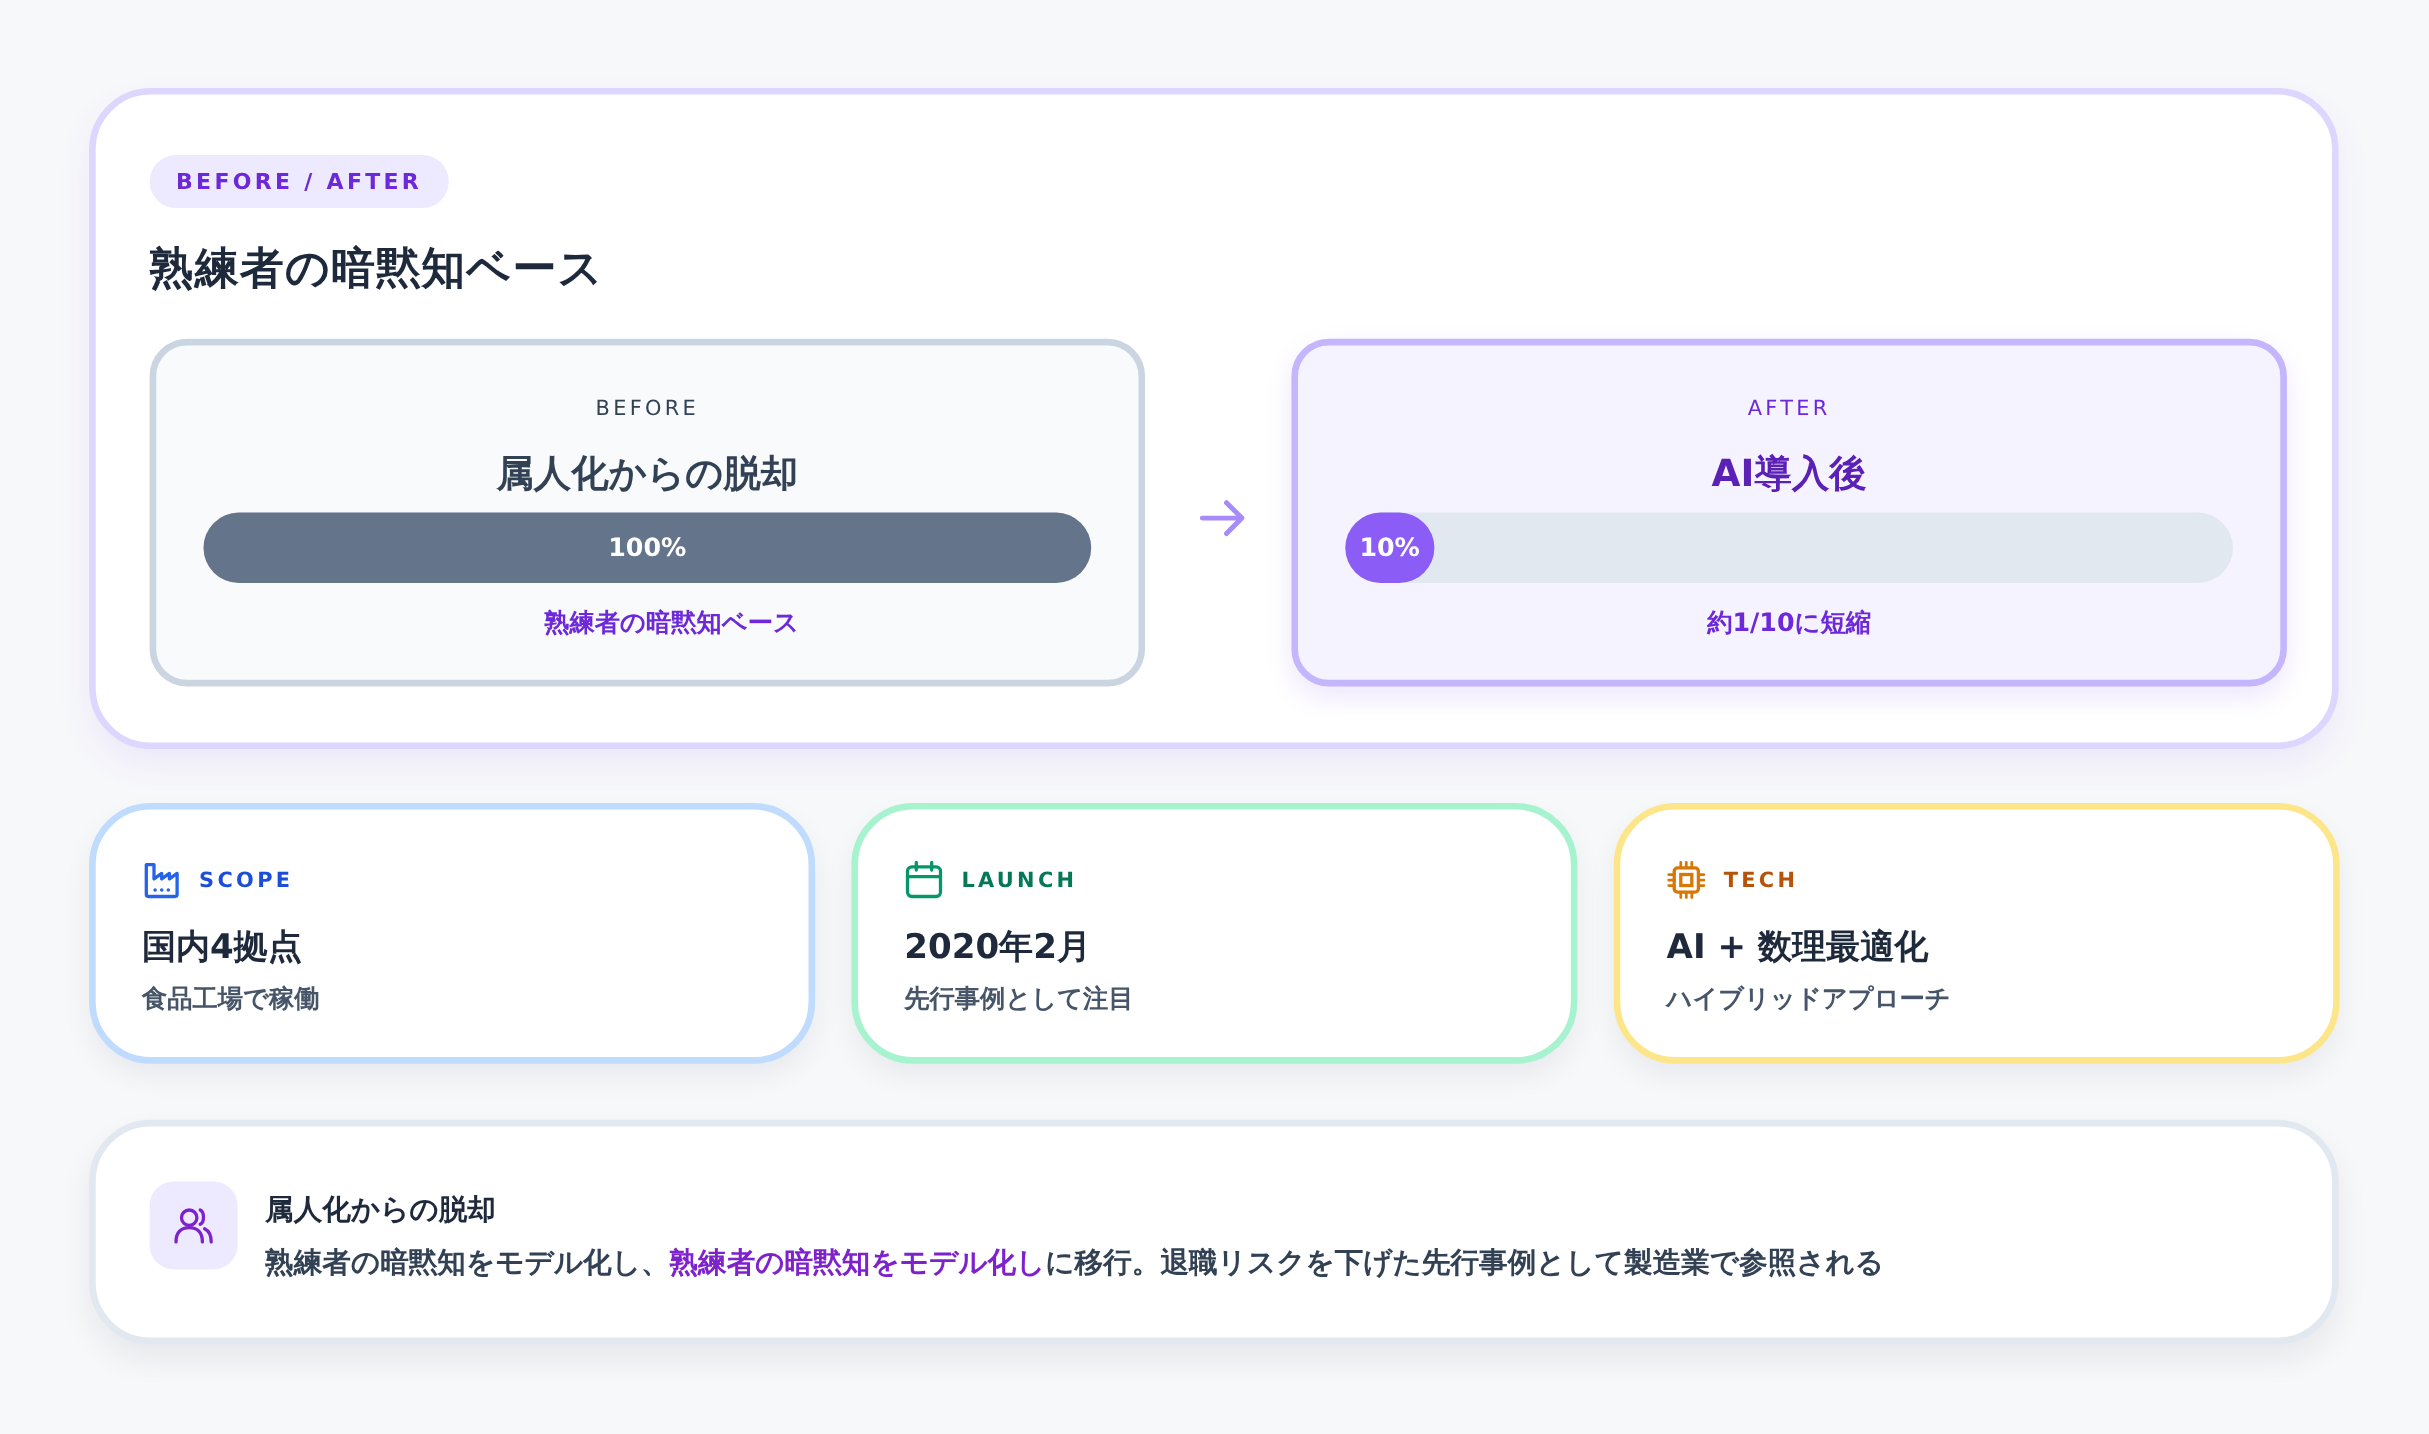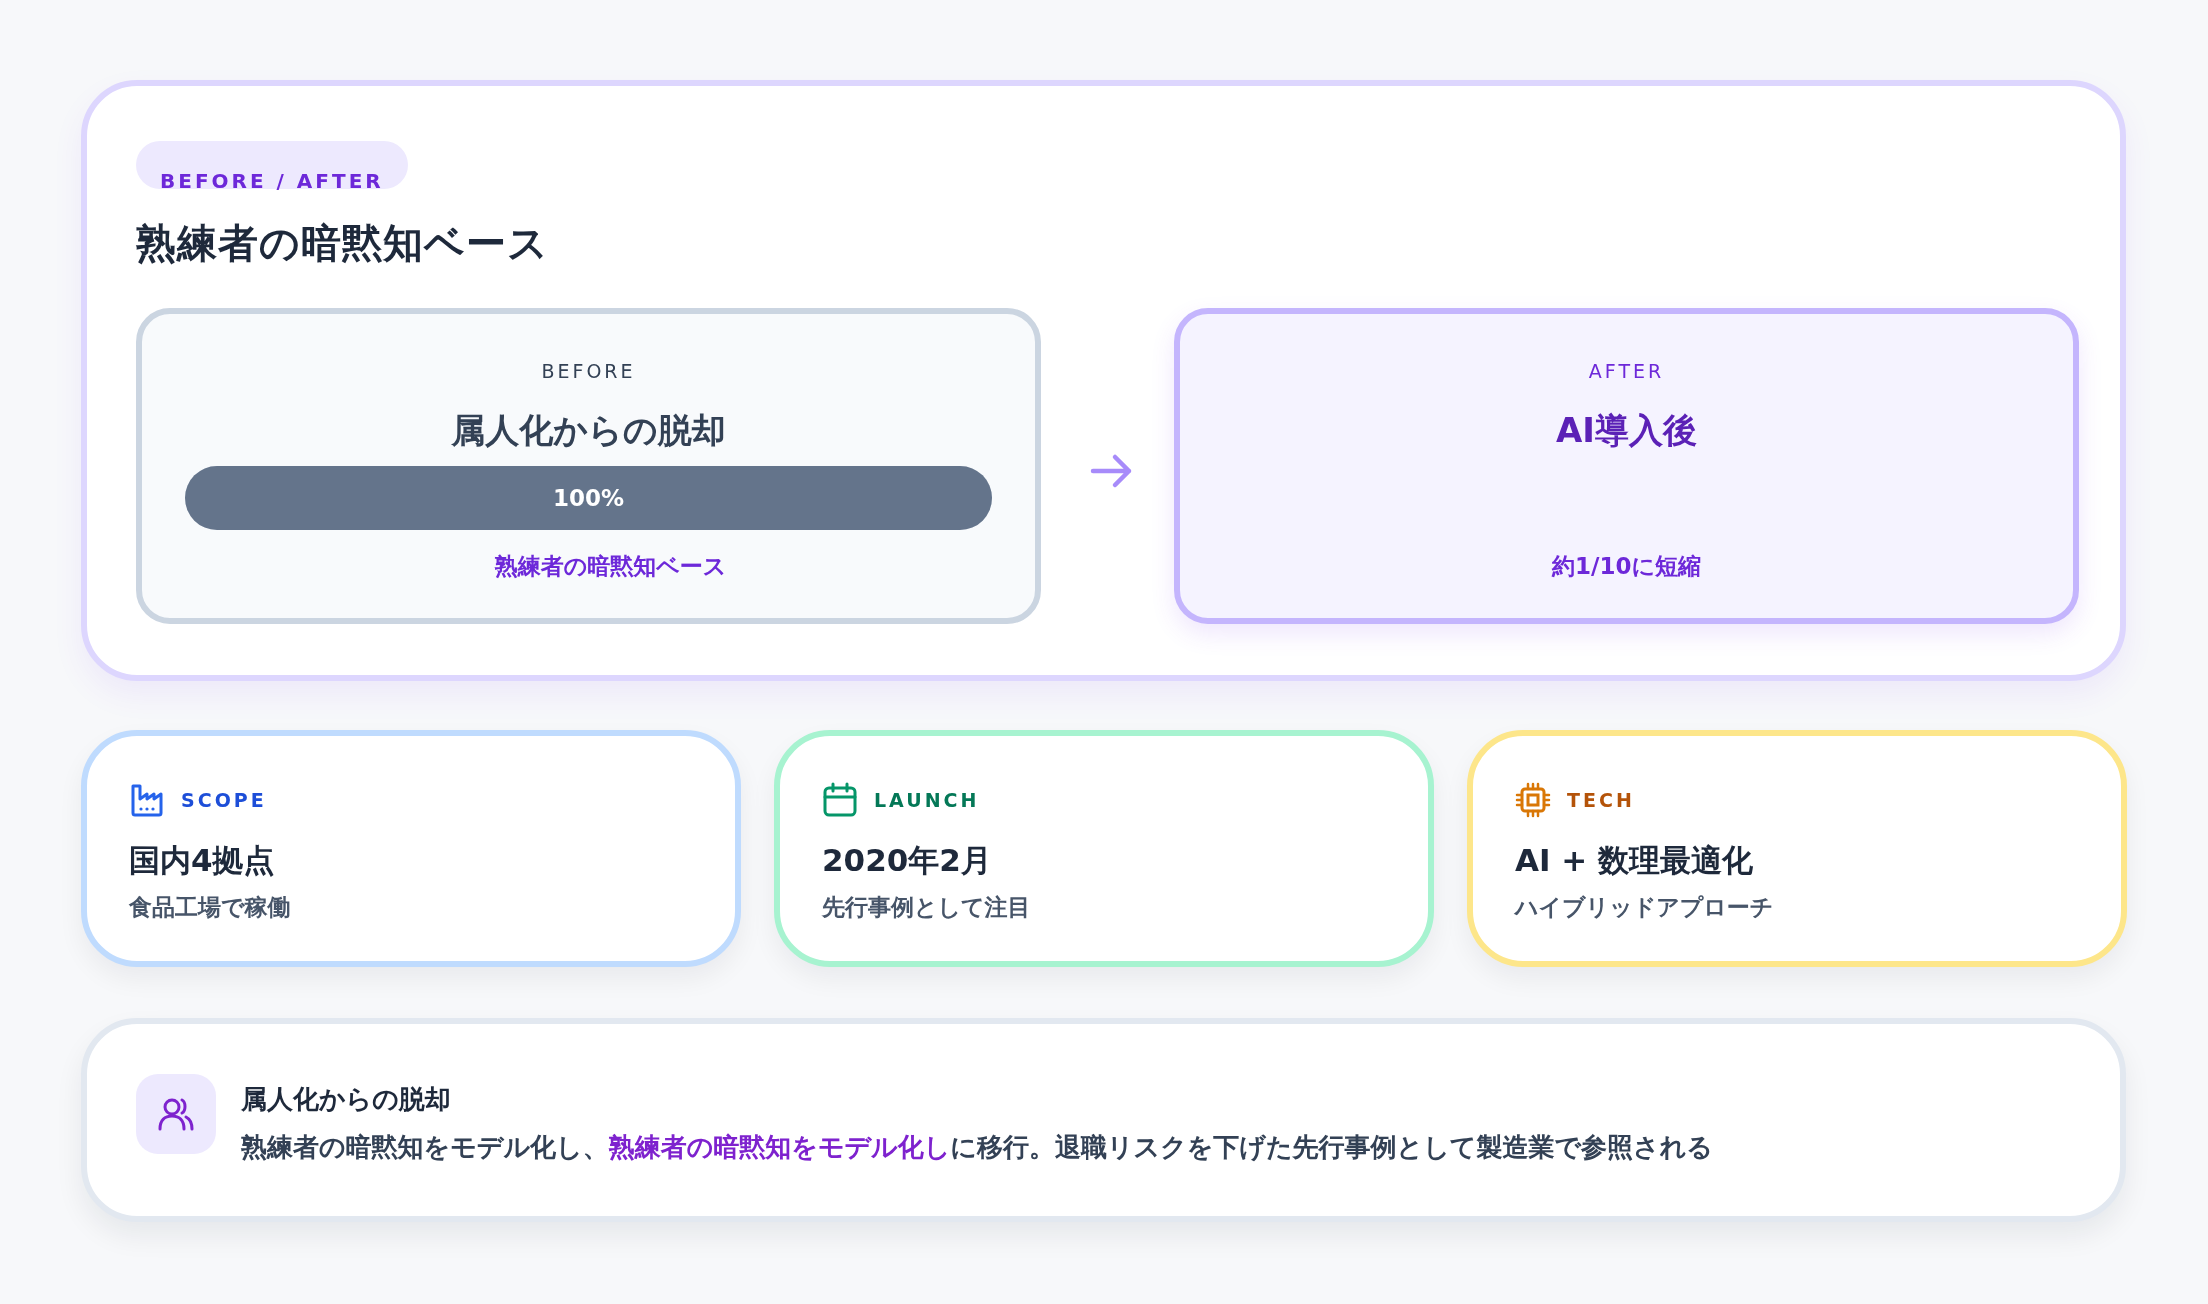--- a/index.html
+++ b/index.html
@@ -5,21 +5,21 @@
   * { box-sizing: border-box; margin: 0; padding: 0; }
   html, body { width: 2208px; height: 1304px; background: #f7f8fa; font-family: "DejaVu Sans", "Liberation Sans", sans-serif; overflow: hidden; }
   body { position: relative; }
 
   .hero {
     position: absolute; left: 81px; top: 80px; width: 2045px; height: 601px;
     background: #ffffff; border: 6px solid #ddd6fe; border-radius: 56px;
     box-shadow: 0 14px 30px rgba(124, 58, 237, 0.08);
   }
   .badge {
-    position: absolute; left: 49px; top: 55px; height: 48px; padding: 16px 24px;
+    position: absolute; left: 49px; top: 55px; height: 48px; padding: 0 24px;
     background: #ede9fe; border-radius: 24px; color: #6d28d9;
     font-weight: 700; font-size: 20px; letter-spacing: 3px; line-height: 48px;
   }
   .hero-title {
     position: absolute; left: 49px; top: 130px; font-size: 40px; font-weight: 700; color: #1e293b; letter-spacing: 1px;
   }
   .cmp {
     position: absolute; top: 222px; height: 316px; border-radius: 34px; text-align: center;
   }
   .cmp.before { left: 49px; width: 905px; background: #f8fafc; border: 6px solid #cbd5e1; }
@@ -80,20 +80,23 @@
     <div class="cmp-note">熟練者の暗黙知ベース</div>
   </div>
 
   <svg class="arrow" viewBox="0 0 50 50">
     <path d="M6 25 H42 M28 11 L42 25 L28 39" stroke="#a78bfa" stroke-width="4.5" fill="none" stroke-linecap="round" stroke-linejoin="round"></path>
   </svg>
 
   <div class="cmp after">
     <div class="cmp-label">AFTER</div>
     <div class="cmp-title">AI導入後</div>
+    <div class="bar-track">
+      <div class="bar-fill" style="width:10%">10%</div>
+    </div>
     <div class="cmp-note">約1/10に短縮</div>
   </div>
 </div>
 
 <div class="stat scope">
   <div class="stat-head">
     <svg class="stat-icon" viewBox="0 0 36 36">
       <path d="M4 4 V31 a2 2 0 0 0 2 2 H30 a2 2 0 0 0 2-2 V12 L25 17 V12 L18 17 V12 L11 17 V4 Z" fill="none" stroke="#2563eb" stroke-width="3" stroke-linejoin="round"></path>
       <circle cx="12" cy="27" r="1.6" fill="#2563eb"></circle>
         <circle cx="18" cy="27" r="1.6" fill="#2563eb"></circle>

